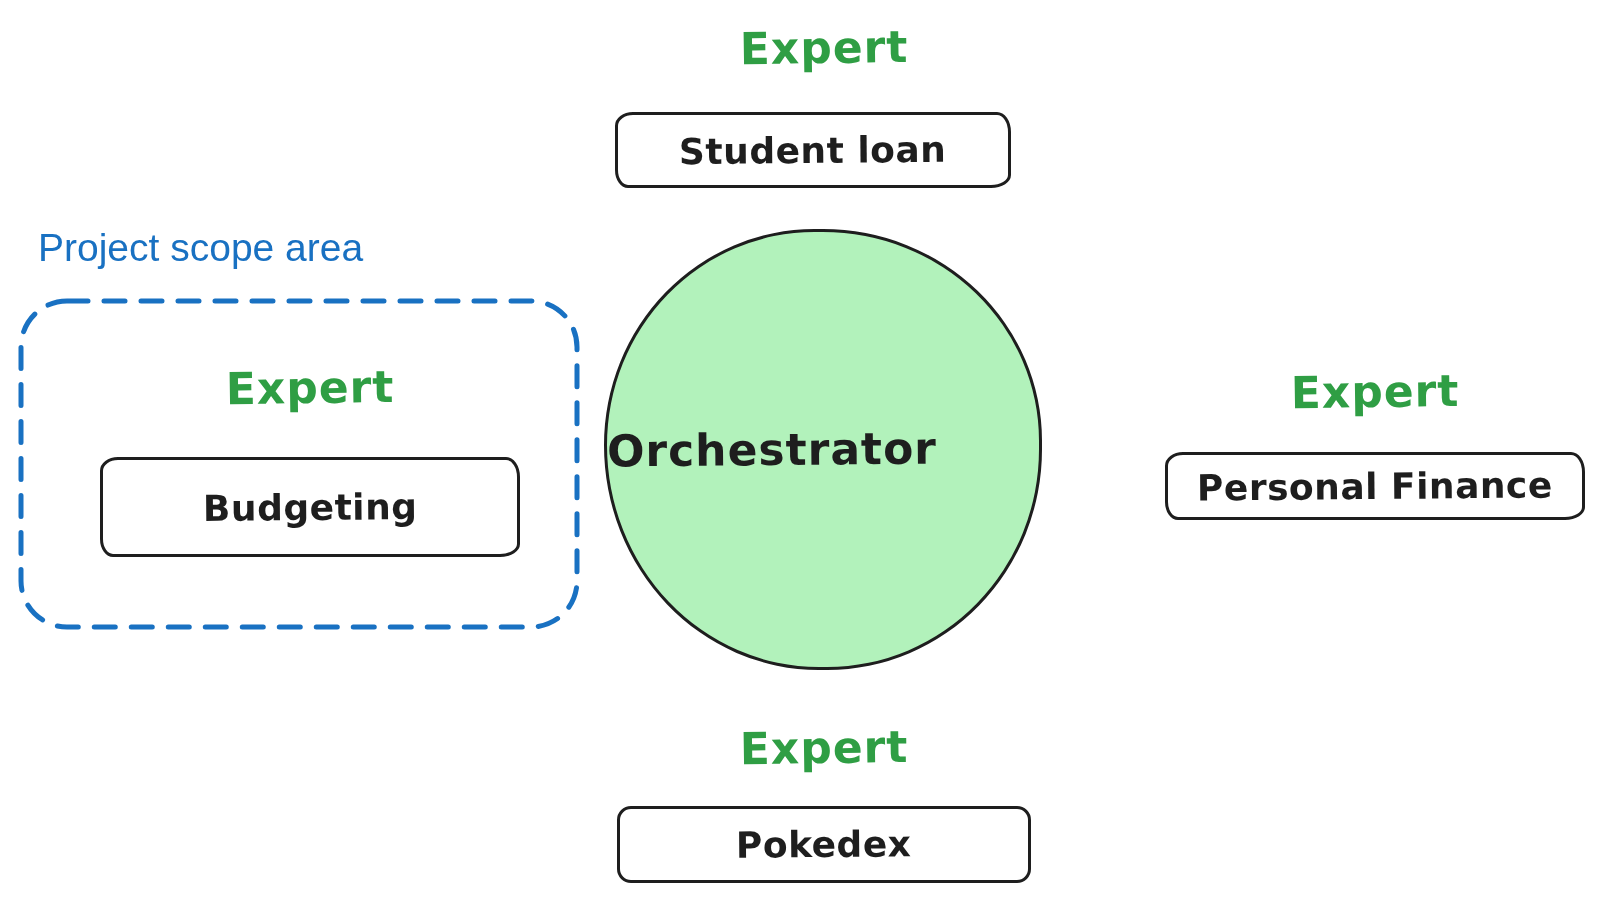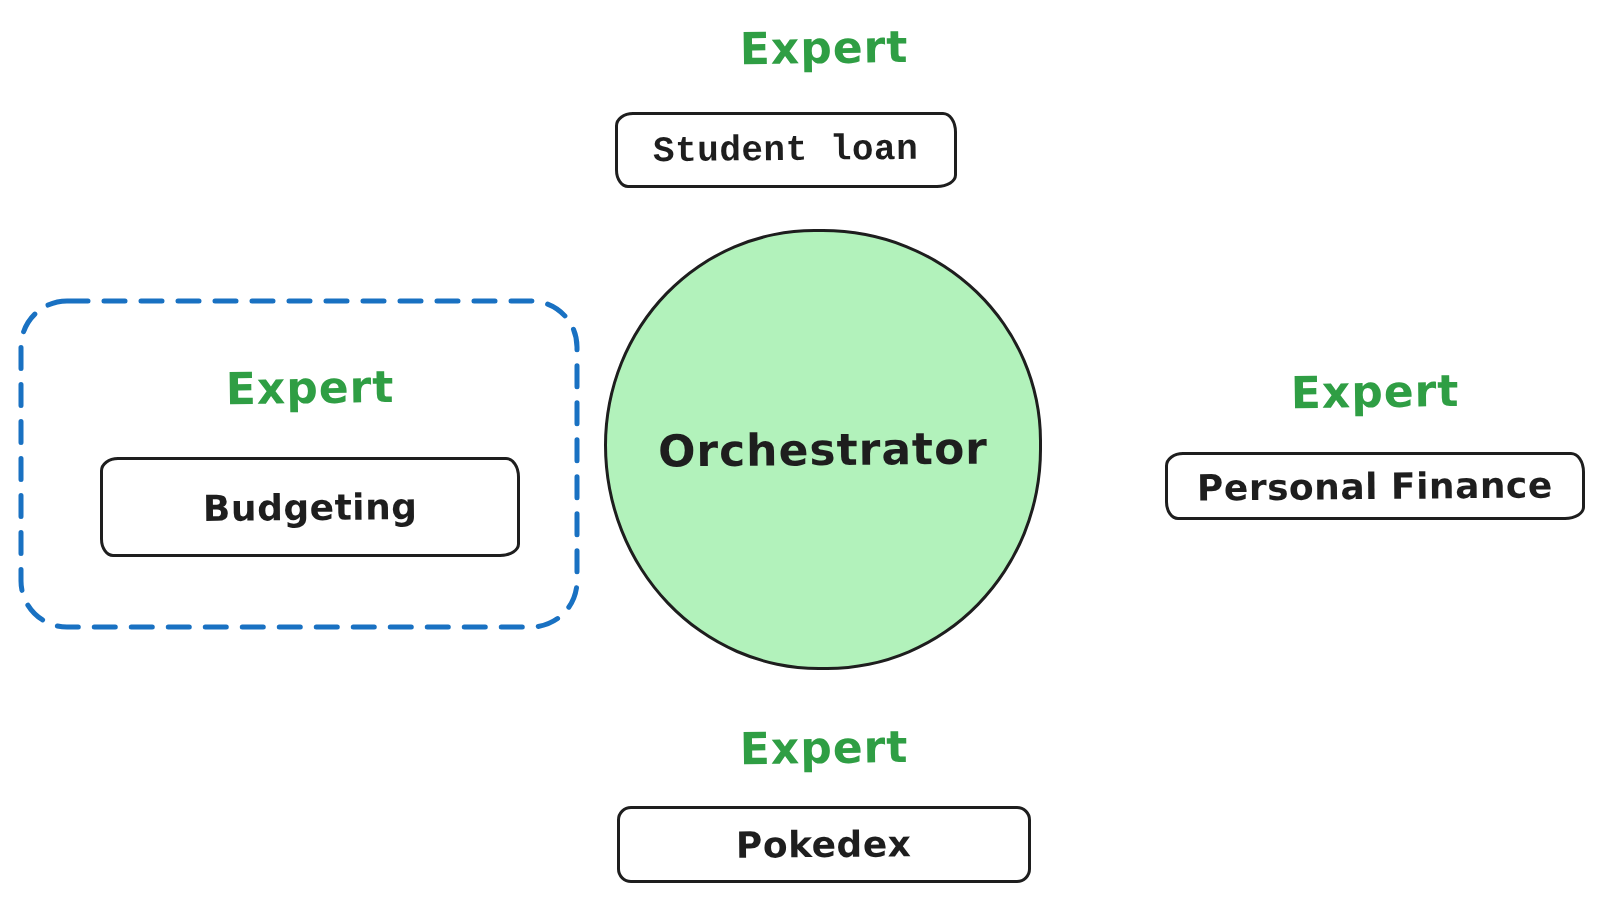--- a/index.html
+++ b/index.html
@@ -50,21 +50,21 @@
   
   .orchestrator-circle {
     position: absolute;
     left: 604px; top: 229px;
     width: 438px; height: 441px;
     background: var(--light_green);
     border: 3px solid var(--ink);
     border-radius: 49% 51% 50% 50% / 50% 49% 51% 52%;
     display: flex;
     align-items: center;
-    justify-content: center;
+    justify-content: flex-start;
   }
   .orchestrator-circle .circle-label {
     color: var(--ink);
     font-weight: bold;
     font-size: 44px;
     letter-spacing: 1px;
     transform: rotate(-0.5deg);
   }
   
   .scope-label {
@@ -74,38 +74,39 @@
     font-family: "Liberation Sans", sans-serif;
     font-size: 39px;
     font-weight: normal;
   }
   .scope-area {
     position: absolute;
     left: 18px; top: 298px;
   }
   
   .expert-top    { left: 615px; top: 22px;  width: 418px; }
-  .box-top       { left: 615px; top: 112px; width: 342px; height: 76px; font-family: Liberation Mono, monospace; }
+  .box-top       { left: 615px; top: 112px; width: 396px; height: 76px; }
   .expert-left   { left: 100px; top: 362px; width: 420px; }
   .box-left      { left: 100px; top: 457px; width: 420px; height: 100px; }
   .expert-right  { left: 1165px; top: 366px; width: 420px; }
   .box-right     { left: 1165px; top: 452px; width: 420px; height: 68px; }
   .expert-bottom { left: 615px; top: 722px; width: 418px; }
   .box-bottom    { left: 617px; top: 806px; width: 414px; height: 77px; border-radius: 14px; }
 </style>
 </head>
 <body>
 
 <div class="canvas">
 
   <div class="expert-heading expert-top">Expert</div>
   <div class="sketch-box box-top">
     <span class="box-label">Student loan</span>
   </div>
 
+  <div class="scope-label">Project scope area</div>
   <svg class="scope-area" width="562" height="332" viewBox="0 0 562 332">
     <rect x="3" y="3" width="556" height="326" rx="46" ry="46" fill="none" stroke-width="5" stroke-dasharray="21 16" stroke-linecap="round" stroke="#1971c2"></rect>
   </svg>
 
   <div class="expert-heading expert-left">Expert</div>
   <div class="sketch-box box-left">
     <span class="box-label">Budgeting</span>
   </div>
 
   <div class="orchestrator-circle">

